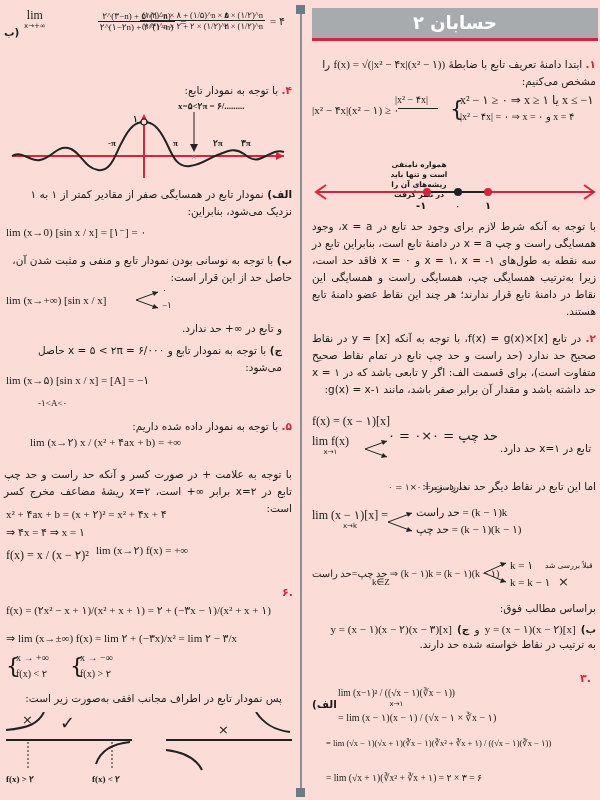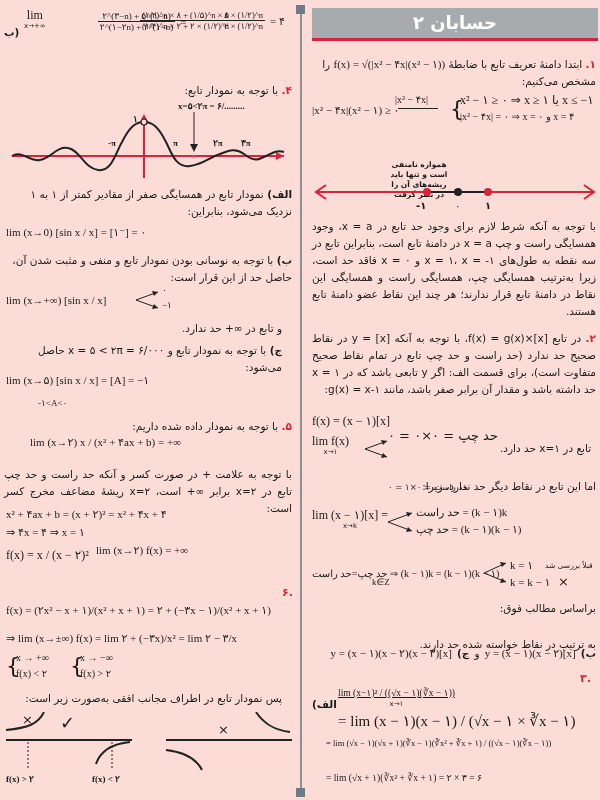--- a/index.html
+++ b/index.html
@@ -116,35 +116,35 @@
     <line x1="0" y1="13" x2="22" y2="22" stroke="#222"></line>
   <polygon points="22,3 16,2 18,7" fill="#222"></polygon>
     <polygon points="22,22 16,23 18,18" fill="#222"></polygon>
 </svg>
 <div class="abs mathsm" style="left:510px; top:559px;">k = ۱</div>
 <div class="abs rtl" style="left:545px; top:561px; font-size:7.5px;">قبلاً بررسی شد</div>
 <div class="abs mathsm" style="left:510px; top:576px;">k = k − ۱</div>
 <div class="abs" style="left:558px; top:574px; font-size:13px;">×</div>
 
 <div class="abs rtl txt" style="left:312px; top:600px; width:284px;">براساس مطالب فوق:</div>
-<div class="abs" style="left:312px; top:618px; width:284px; direction:rtl; text-align:right;margin-top:24px;">
+<div class="abs" style="left:312px; top:618px; width:284px; direction:rtl; text-align:right;">
   <span class="txt" style="font-weight:bold;">ب)</span>
   <span class="mathsm">y = (x − ۱)(x − ۲)[x]</span>
   <span class="txt">و</span>
   <span class="txt" style="font-weight:bold;">ج)</span>
   <span class="mathsm">y = (x − ۱)(x − ۲)(x − ۳)[x]</span>
 </div>
 <div class="abs rtl txt" style="left:312px; top:636px; width:284px;">به ترتیب در نقاط خواسته شده حد دارند.</div>
 
 <div class="abs num" style="left:580px; top:672px; font-size:11px;">۳.</div>
 <div class="abs txt" style="left:312px; top:696px; font-weight:bold; direction:rtl;">الف)</div>
 <div class="abs" style="left:338px; top:688px;">
-  <span class="lim"><span class="l mathsm" style="font-size:9.5px;text-decoration:underline;">lim (x−۱)² / ((√x − ۱)(∛x − ۱))</span><span class="u">x→۱</span></span>
-</div>
-<div class="abs mathsm" style="left:338px; top:712px; font-size:15px;">= lim (x − ۱)(x − ۱) / (√x − ۱ × ∛x − ۱)</div>
+  <span class="lim"><span class="l mathsm" style="font-size:9.5px;">lim (x−۱)² / ((√x − ۱)(∛x − ۱))</span><span class="u">x→۱</span></span>
+</div>
+<div class="abs mathsm" style="left:338px; top:712px; font-size:10px;">= lim (x − ۱)(x − ۱) / (√x − ۱ × ∛x − ۱)</div>
 <div class="abs mathsm" style="left:326px; top:738px; font-size:8.5px;">= lim (√x − ۱)(√x + ۱)(∛x − ۱)(∛x² + ∛x + ۱) / ((√x − ۱)(∛x − ۱))</div>
 <div class="abs mathsm" style="left:326px; top:772px; font-size:9.5px;">= lim (√x + ۱)(∛x² + ∛x + ۱) = ۲ × ۳ = ۶</div>
 
 <div class="abs txt" style="left:4px; top:24px; font-weight:bold;">ب)</div>
 <div class="abs" style="left:24px; top:10px;">
   <span class="lim"><span class="l mathsm">lim</span><span class="u">x→+∞</span></span>
   <span class="frac mathsm" style="font-size:9px;margin-left:47px;"><span class="n">۲^(۳−n) + ۵^(۱−n)</span><span class="d">۲^(۱−۲n) + ۲^(۱−n)</span></span>
   <span class="mathsm">=</span>
 </div>
 <div class="abs" style="left:140px; top:10px;">

